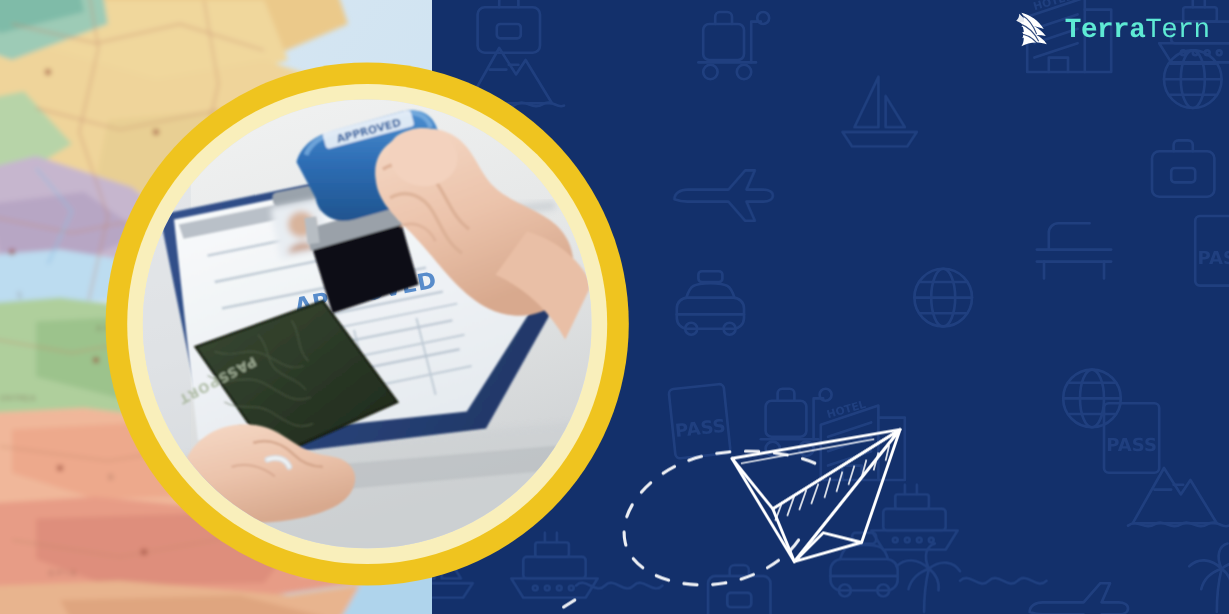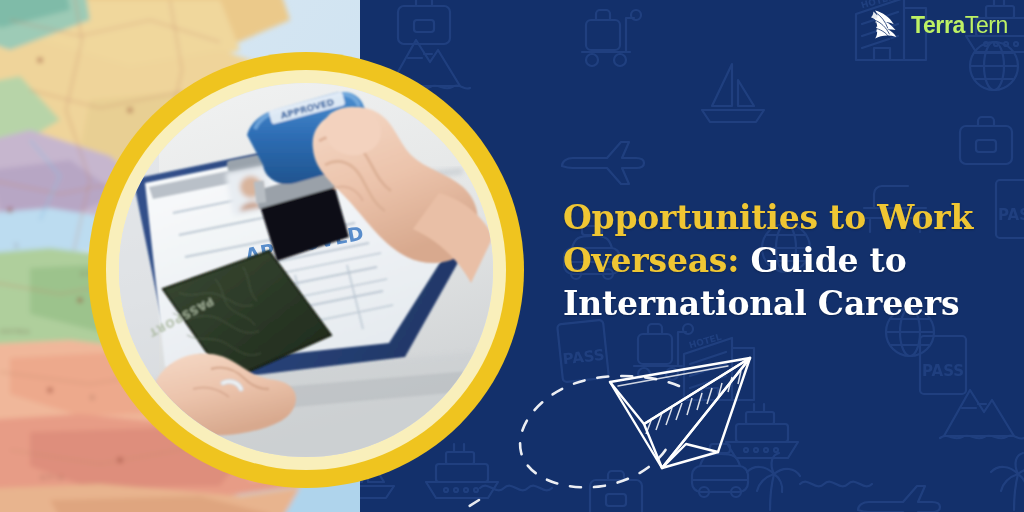--- a/index.html
+++ b/index.html
@@ -52,22 +52,22 @@
   }
   .headline .gold{color:#EFC633;}
 
   
   .logo{
     position:absolute;right:16px;top:7px;height:36px;
     display:flex;align-items:center;gap:7px;
   }
   .logo-mark{width:34px;height:34px;flex:0 0 34px;}
   .logo-text{
-    font-family:Liberation Sans, sans-serif;
-    font-size:23px;color:#bef264;letter-spacing:-0.4px;white-space:nowrap;
+    font-family:Liberation Mono, monospace;
+    font-size:23px;color:#5eead4;letter-spacing:-0.4px;white-space:nowrap;
     line-height:1;
   }
   .logo-text .b{font-weight:700;}
   .logo-text .l{font-weight:400;}
 
   
   .plane{position:absolute;left:600px;top:352px;width:190px;height:120px;}
   .trail{position:absolute;left:455px;top:372px;width:230px;height:140px;}
 </style>
 </head>
@@ -431,31 +431,20 @@
           <path d="M214 106c12-6 24 0 30 12" fill="none" stroke="#D9AC92" stroke-width="2.6" opacity=".6"></path>
 
           <path d="M212 30c16-10 36-8 46 6 8 12 4 26-8 32-14 8-32 4-40-8-6-10-6-24 2-30z" fill="#F3D2BE"></path>
 
           <path d="M320 110c22 6 44 22 54 44l-22 46c-14-26-36-44-58-54z" fill="#E9BFA6"></path>
         </g>
       </svg>
     </div>
   </div>
 
-  <div class="headline">
-    <div>
-      <span class="gold">Opportunities to Work</span>
-    </div>
-    <div>
-      <span class="gold">Overseas:</span><span> Guide to</span>
-    </div>
-    <div>
-      <span>International Careers</span>
-    </div>
-  </div>
 
   <div class="logo">
     <svg class="logo-mark" viewBox="0 0 40 40" xmlns="http://www.w3.org/2000/svg">
       <g fill="#FFFFFF">
         <path d="M6 3c9 2 17 8 22 16-7-3-15-4-22-2 4-4 3-10 0-14z"></path>
         <path d="M5 12c10 1 19 6 25 14-8-2-16-1-23 2 3-5 1-11-2-16z"></path>
         <path d="M7 22c10 0 19 4 24 12-9-3-18-2-25 2 3-4 3-10 1-14z"></path>
         <path d="M4 4c7 6 12 14 14 23-4-7-10-13-17-16 2-2 3-4 3-7z" opacity=".9"></path>
       </g>
       <g stroke="#13306B" stroke-width="1.1" fill="none" opacity=".85">

